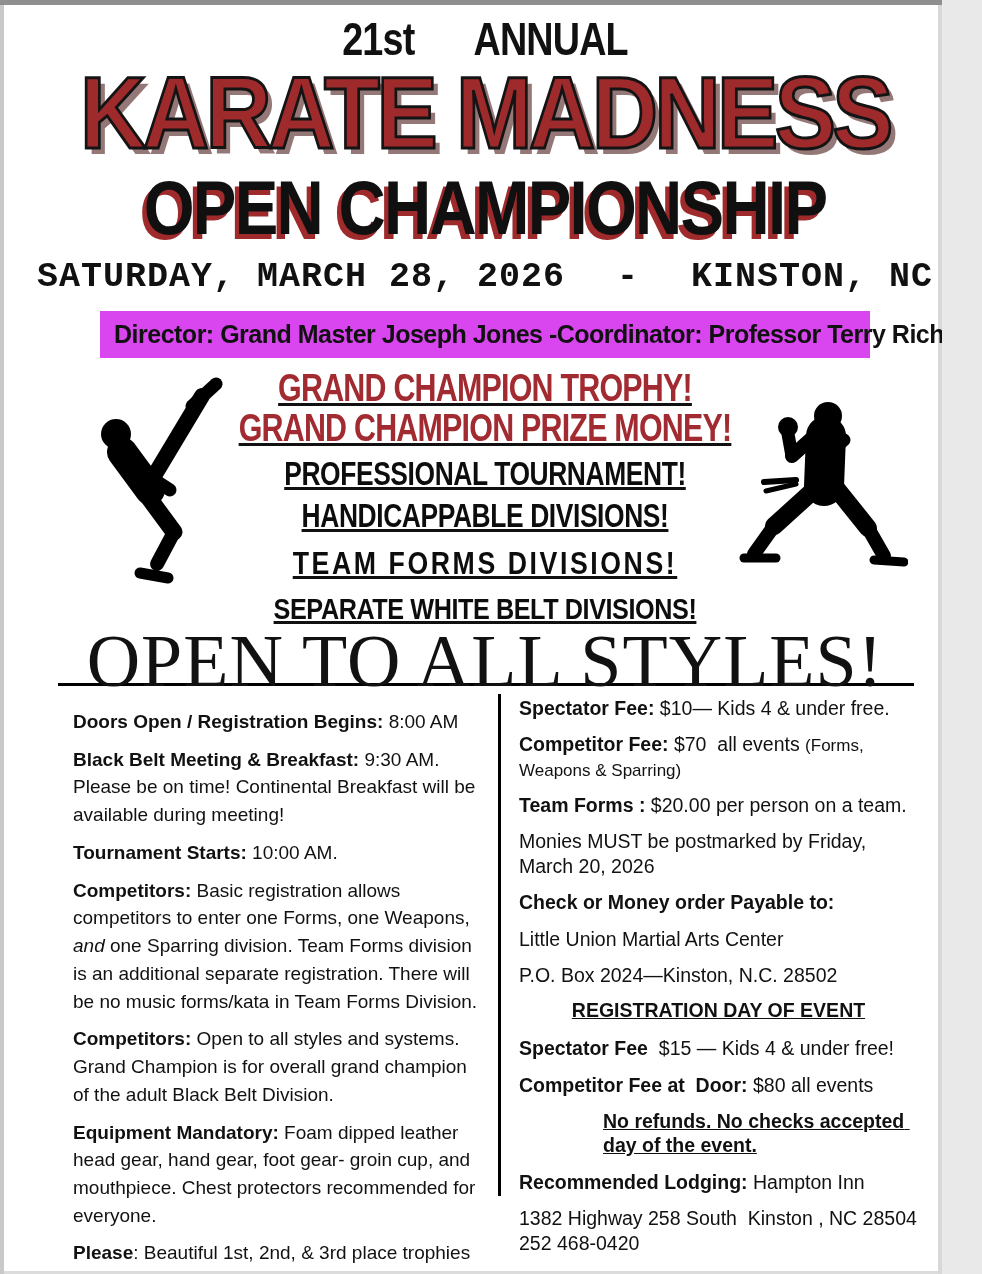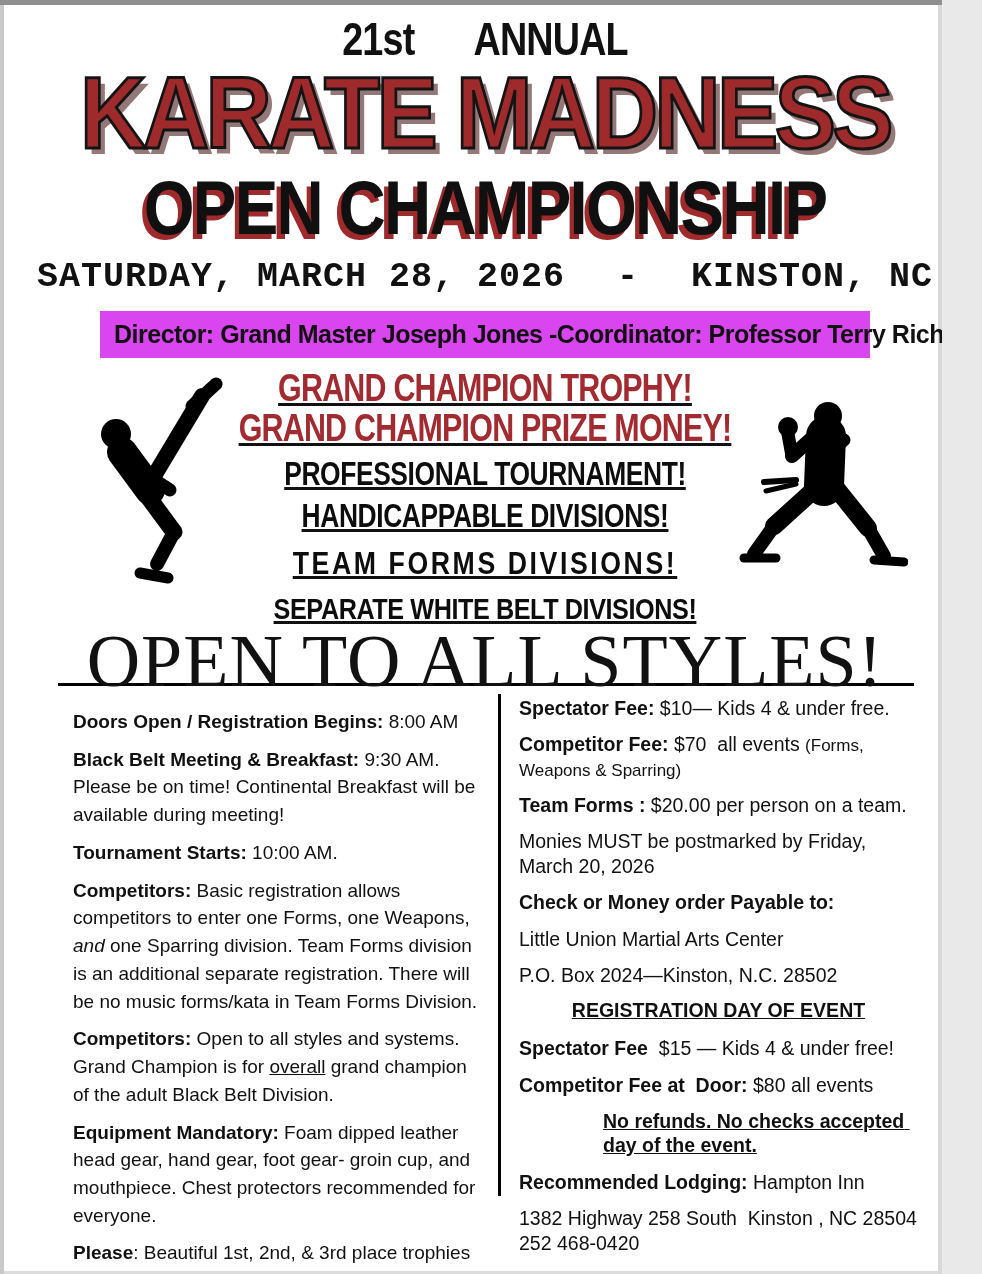--- a/index.html
+++ b/index.html
@@ -55,21 +55,21 @@
 
   
   .cols{display:flex;margin-top:6px;align-items:stretch;}
   .col-left{width:470px;padding:16px 6px 0 32px;box-sizing:border-box;}
   .v-divider{width:3px;background:#000;height:502px;margin-top:2px;}
   .col-right{flex:1;padding:4px 24px 0 18px;box-sizing:border-box;}
   .col-left p{font-size:19px;line-height:1.46;margin:0 13px 10px;white-space:pre-wrap;}
   .col-right p{font-size:19.5px;line-height:1.25;margin:0 0 12px;white-space:pre-wrap;}
   .lbl{font-weight:bold;}
   .ital{font-style:italic;}
-  .undl{text-decoration:underline;}
+  .undl{}
   .small-note{font-size:17px;}
   .rc-heading{font-weight:bold;font-size:19.5px;text-decoration:underline;text-align:center;margin:2px 0 14px;}
   .rc-heading2{margin-top:0;}
   .no-refunds{font-weight:bold;text-decoration:underline;padding-left:84px;}
 </style>
 </head>
 <body>
 
 <div class="page">
 

